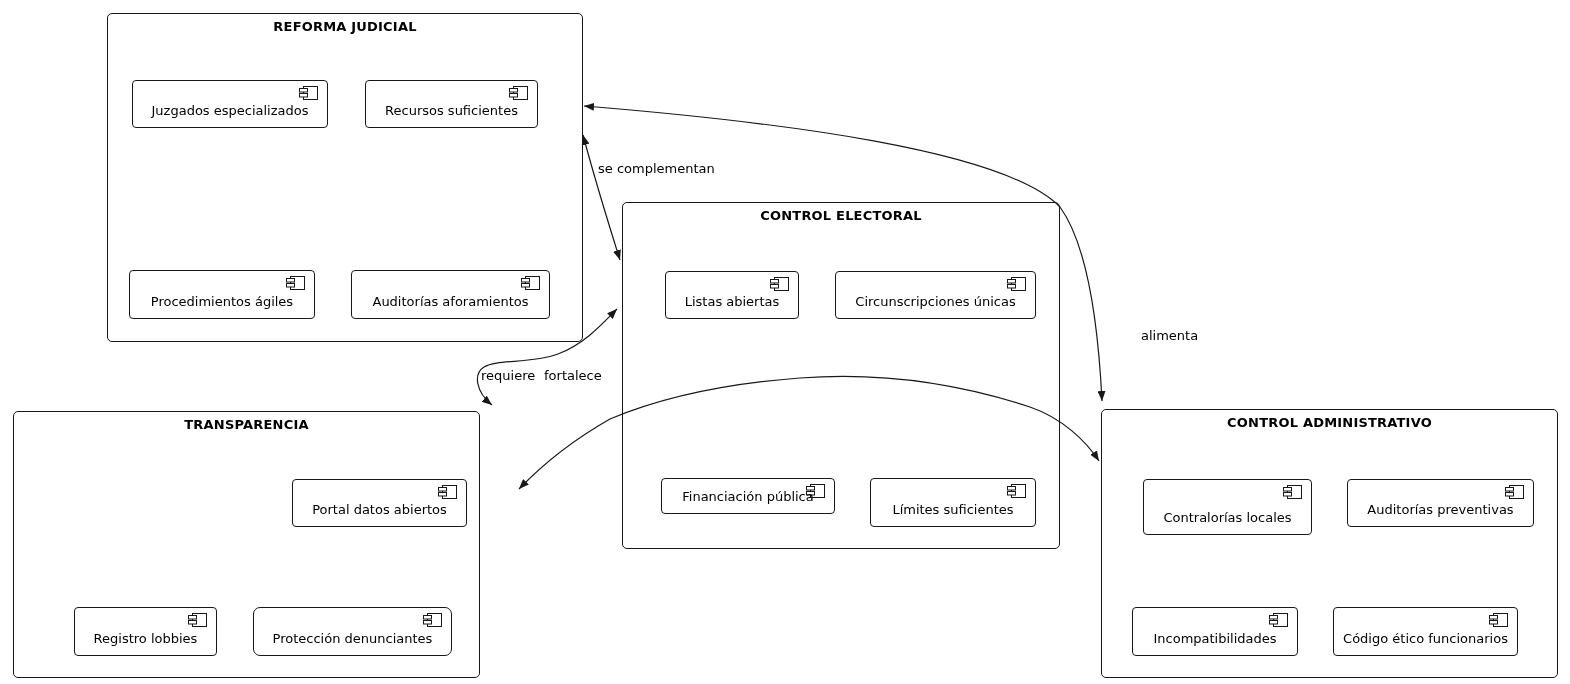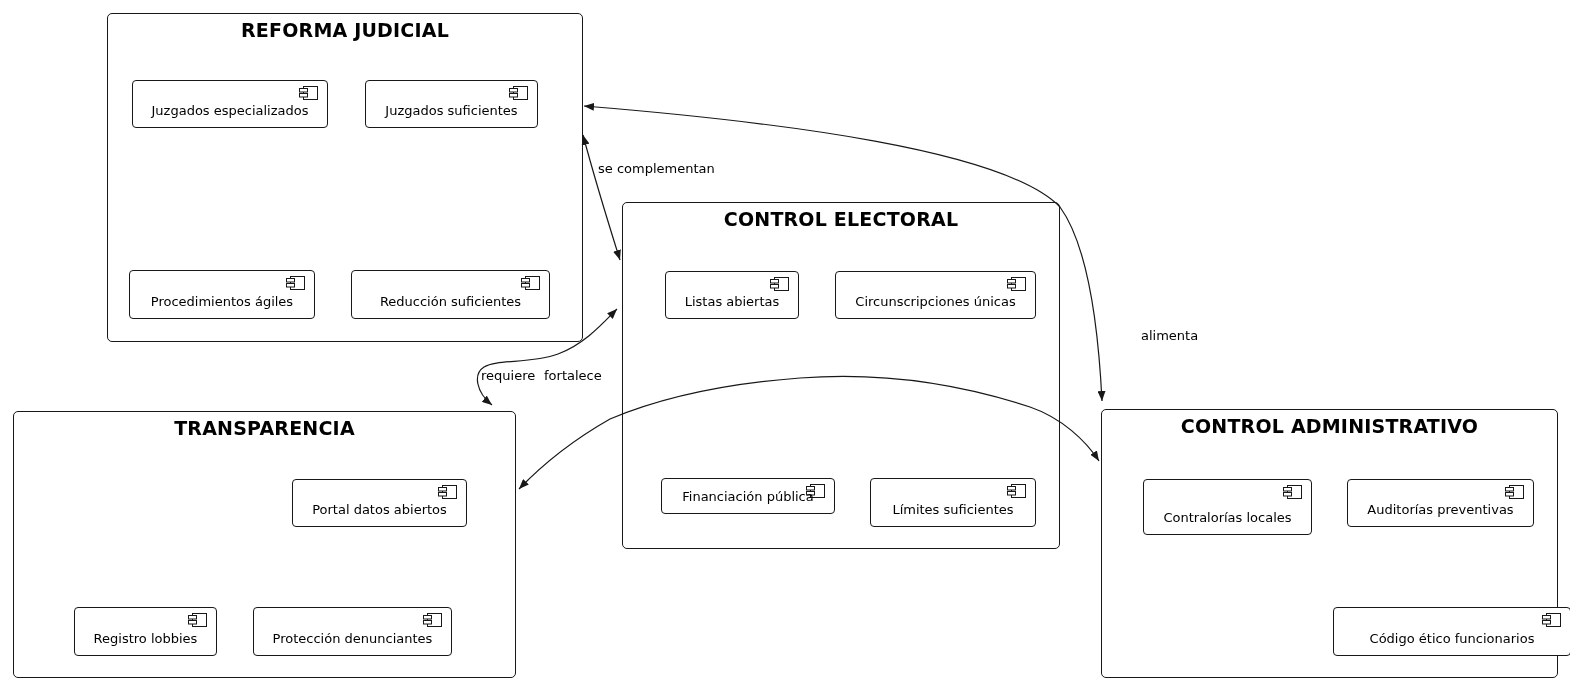--- a/index.html
+++ b/index.html
@@ -19,21 +19,21 @@
     background: #ffffff;
     box-sizing: border-box;
   }
   .pkg-title {
     position: absolute;
     top: 5px;
     left: 0;
     width: 100%;
     text-align: center;
     font-weight: bold;
-    font-size: 19px;
+    font-size: 13px;
     letter-spacing: 0.2px;
     white-space: nowrap;
   }
   .component {
     position: absolute;
     border: 1px solid #181818;
     border-radius: 4px;
     background: #ffffff;
     box-sizing: border-box;
   }
@@ -82,37 +82,37 @@
             <rect x="0.5" y="7.5" width="8" height="3.5" fill="#fff" stroke="#181818"></rect>
           </svg></span>
       <span class="comp-label">Juzgados especializados</span>
     </div>
     <div class="component" style="left:257px; top:66px; width:173px; height:48px;">
       <span class="comp-icon"><svg width="19" height="14" viewBox="0 0 19 14">
             <rect x="4.5" y="0.5" width="14" height="13" fill="#fff" stroke="#181818"></rect>
             <rect x="0.5" y="2.5" width="8" height="3.5" fill="#fff" stroke="#181818"></rect>
             <rect x="0.5" y="7.5" width="8" height="3.5" fill="#fff" stroke="#181818"></rect>
           </svg></span>
-      <span class="comp-label">Juzgados suficientes</span>
+      <span class="comp-label">Recursos suficientes</span>
     </div>
     <div class="component" style="left:21px; top:256px; width:186px; height:49px;">
       <span class="comp-icon"><svg width="19" height="14" viewBox="0 0 19 14">
             <rect x="4.5" y="0.5" width="14" height="13" fill="#fff" stroke="#181818"></rect>
             <rect x="0.5" y="2.5" width="8" height="3.5" fill="#fff" stroke="#181818"></rect>
             <rect x="0.5" y="7.5" width="8" height="3.5" fill="#fff" stroke="#181818"></rect>
           </svg></span>
       <span class="comp-label">Procedimientos ágiles</span>
     </div>
     <div class="component" style="left:243px; top:256px; width:199px; height:49px;">
       <span class="comp-icon"><svg width="19" height="14" viewBox="0 0 19 14">
             <rect x="4.5" y="0.5" width="14" height="13" fill="#fff" stroke="#181818"></rect>
             <rect x="0.5" y="2.5" width="8" height="3.5" fill="#fff" stroke="#181818"></rect>
             <rect x="0.5" y="7.5" width="8" height="3.5" fill="#fff" stroke="#181818"></rect>
           </svg></span>
-      <span class="comp-label">Reducción suficientes</span>
+      <span class="comp-label">Auditorías aforamientos</span>
     </div>
   </div>
 
   <div class="package" style="left:622px; top:202px; width:438px; height:347px;">
     <div class="pkg-title">CONTROL ELECTORAL</div>
     <div class="component" style="left:42px; top:68px; width:134px; height:48px;">
       <span class="comp-icon"><svg width="19" height="14" viewBox="0 0 19 14">
             <rect x="4.5" y="0.5" width="14" height="13" fill="#fff" stroke="#181818"></rect>
             <rect x="0.5" y="2.5" width="8" height="3.5" fill="#fff" stroke="#181818"></rect>
             <rect x="0.5" y="7.5" width="8" height="3.5" fill="#fff" stroke="#181818"></rect>
@@ -138,39 +138,39 @@
     <div class="component" style="left:247px; top:275px; width:166px; height:49px;">
       <span class="comp-icon"><svg width="19" height="14" viewBox="0 0 19 14">
             <rect x="4.5" y="0.5" width="14" height="13" fill="#fff" stroke="#181818"></rect>
             <rect x="0.5" y="2.5" width="8" height="3.5" fill="#fff" stroke="#181818"></rect>
             <rect x="0.5" y="7.5" width="8" height="3.5" fill="#fff" stroke="#181818"></rect>
           </svg></span>
       <span class="comp-label">Límites suficientes</span>
     </div>
   </div>
 
-  <div class="package" style="left:13px; top:411px; width:503px; height:267px;padding-left:24px;">
+  <div class="package" style="left:13px; top:411px; width:467px; height:267px;padding-left:24px;">
     <div class="pkg-title">TRANSPARENCIA</div>
     <div class="component" style="left:278px; top:67px; width:175px; height:48px;">
       <span class="comp-icon"><svg width="19" height="14" viewBox="0 0 19 14">
             <rect x="4.5" y="0.5" width="14" height="13" fill="#fff" stroke="#181818"></rect>
             <rect x="0.5" y="2.5" width="8" height="3.5" fill="#fff" stroke="#181818"></rect>
             <rect x="0.5" y="7.5" width="8" height="3.5" fill="#fff" stroke="#181818"></rect>
           </svg></span>
       <span class="comp-label">Portal datos abiertos</span>
     </div>
     <div class="component" style="left:60px; top:195px; width:143px; height:49px;">
       <span class="comp-icon"><svg width="19" height="14" viewBox="0 0 19 14">
             <rect x="4.5" y="0.5" width="14" height="13" fill="#fff" stroke="#181818"></rect>
             <rect x="0.5" y="2.5" width="8" height="3.5" fill="#fff" stroke="#181818"></rect>
             <rect x="0.5" y="7.5" width="8" height="3.5" fill="#fff" stroke="#181818"></rect>
           </svg></span>
       <span class="comp-label">Registro lobbies</span>
     </div>
-    <div class="component" style="left:239px; top:195px; width:199px; height:49px;">
+    <div class="component" style="left:239px; top:195px; width:199px; height:49px;border-radius:7px;">
       <span class="comp-icon"><svg width="19" height="14" viewBox="0 0 19 14">
             <rect x="4.5" y="0.5" width="14" height="13" fill="#fff" stroke="#181818"></rect>
             <rect x="0.5" y="2.5" width="8" height="3.5" fill="#fff" stroke="#181818"></rect>
             <rect x="0.5" y="7.5" width="8" height="3.5" fill="#fff" stroke="#181818"></rect>
           </svg></span>
       <span class="comp-label">Protección denunciantes</span>
     </div>
   </div>
 
   <div class="package" style="left:1101px; top:409px; width:457px; height:269px;">
@@ -184,21 +184,29 @@
       <span class="comp-label">Contralorías locales</span>
     </div>
     <div class="component" style="left:245px; top:69px; width:187px; height:48px;">
       <span class="comp-icon"><svg width="19" height="14" viewBox="0 0 19 14">
             <rect x="4.5" y="0.5" width="14" height="13" fill="#fff" stroke="#181818"></rect>
             <rect x="0.5" y="2.5" width="8" height="3.5" fill="#fff" stroke="#181818"></rect>
             <rect x="0.5" y="7.5" width="8" height="3.5" fill="#fff" stroke="#181818"></rect>
           </svg></span>
       <span class="comp-label">Auditorías preventivas</span>
     </div>
-    <div class="component" style="left:231px; top:197px; width:238px; height:49px;">
+    <div class="component" style="left:30px; top:197px; width:166px; height:49px;">
+      <span class="comp-icon"><svg width="19" height="14" viewBox="0 0 19 14">
+            <rect x="4.5" y="0.5" width="14" height="13" fill="#fff" stroke="#181818"></rect>
+            <rect x="0.5" y="2.5" width="8" height="3.5" fill="#fff" stroke="#181818"></rect>
+            <rect x="0.5" y="7.5" width="8" height="3.5" fill="#fff" stroke="#181818"></rect>
+          </svg></span>
+      <span class="comp-label">Incompatibilidades</span>
+    </div>
+    <div class="component" style="left:231px; top:197px; width:185px; height:49px;">
       <span class="comp-icon"><svg width="19" height="14" viewBox="0 0 19 14">
             <rect x="4.5" y="0.5" width="14" height="13" fill="#fff" stroke="#181818"></rect>
             <rect x="0.5" y="2.5" width="8" height="3.5" fill="#fff" stroke="#181818"></rect>
             <rect x="0.5" y="7.5" width="8" height="3.5" fill="#fff" stroke="#181818"></rect>
           </svg></span>
       <span class="comp-label">Código ético funcionarios</span>
     </div>
   </div>
 
   <svg id="edges" width="1570" height="684" viewBox="0 0 1570 684">

